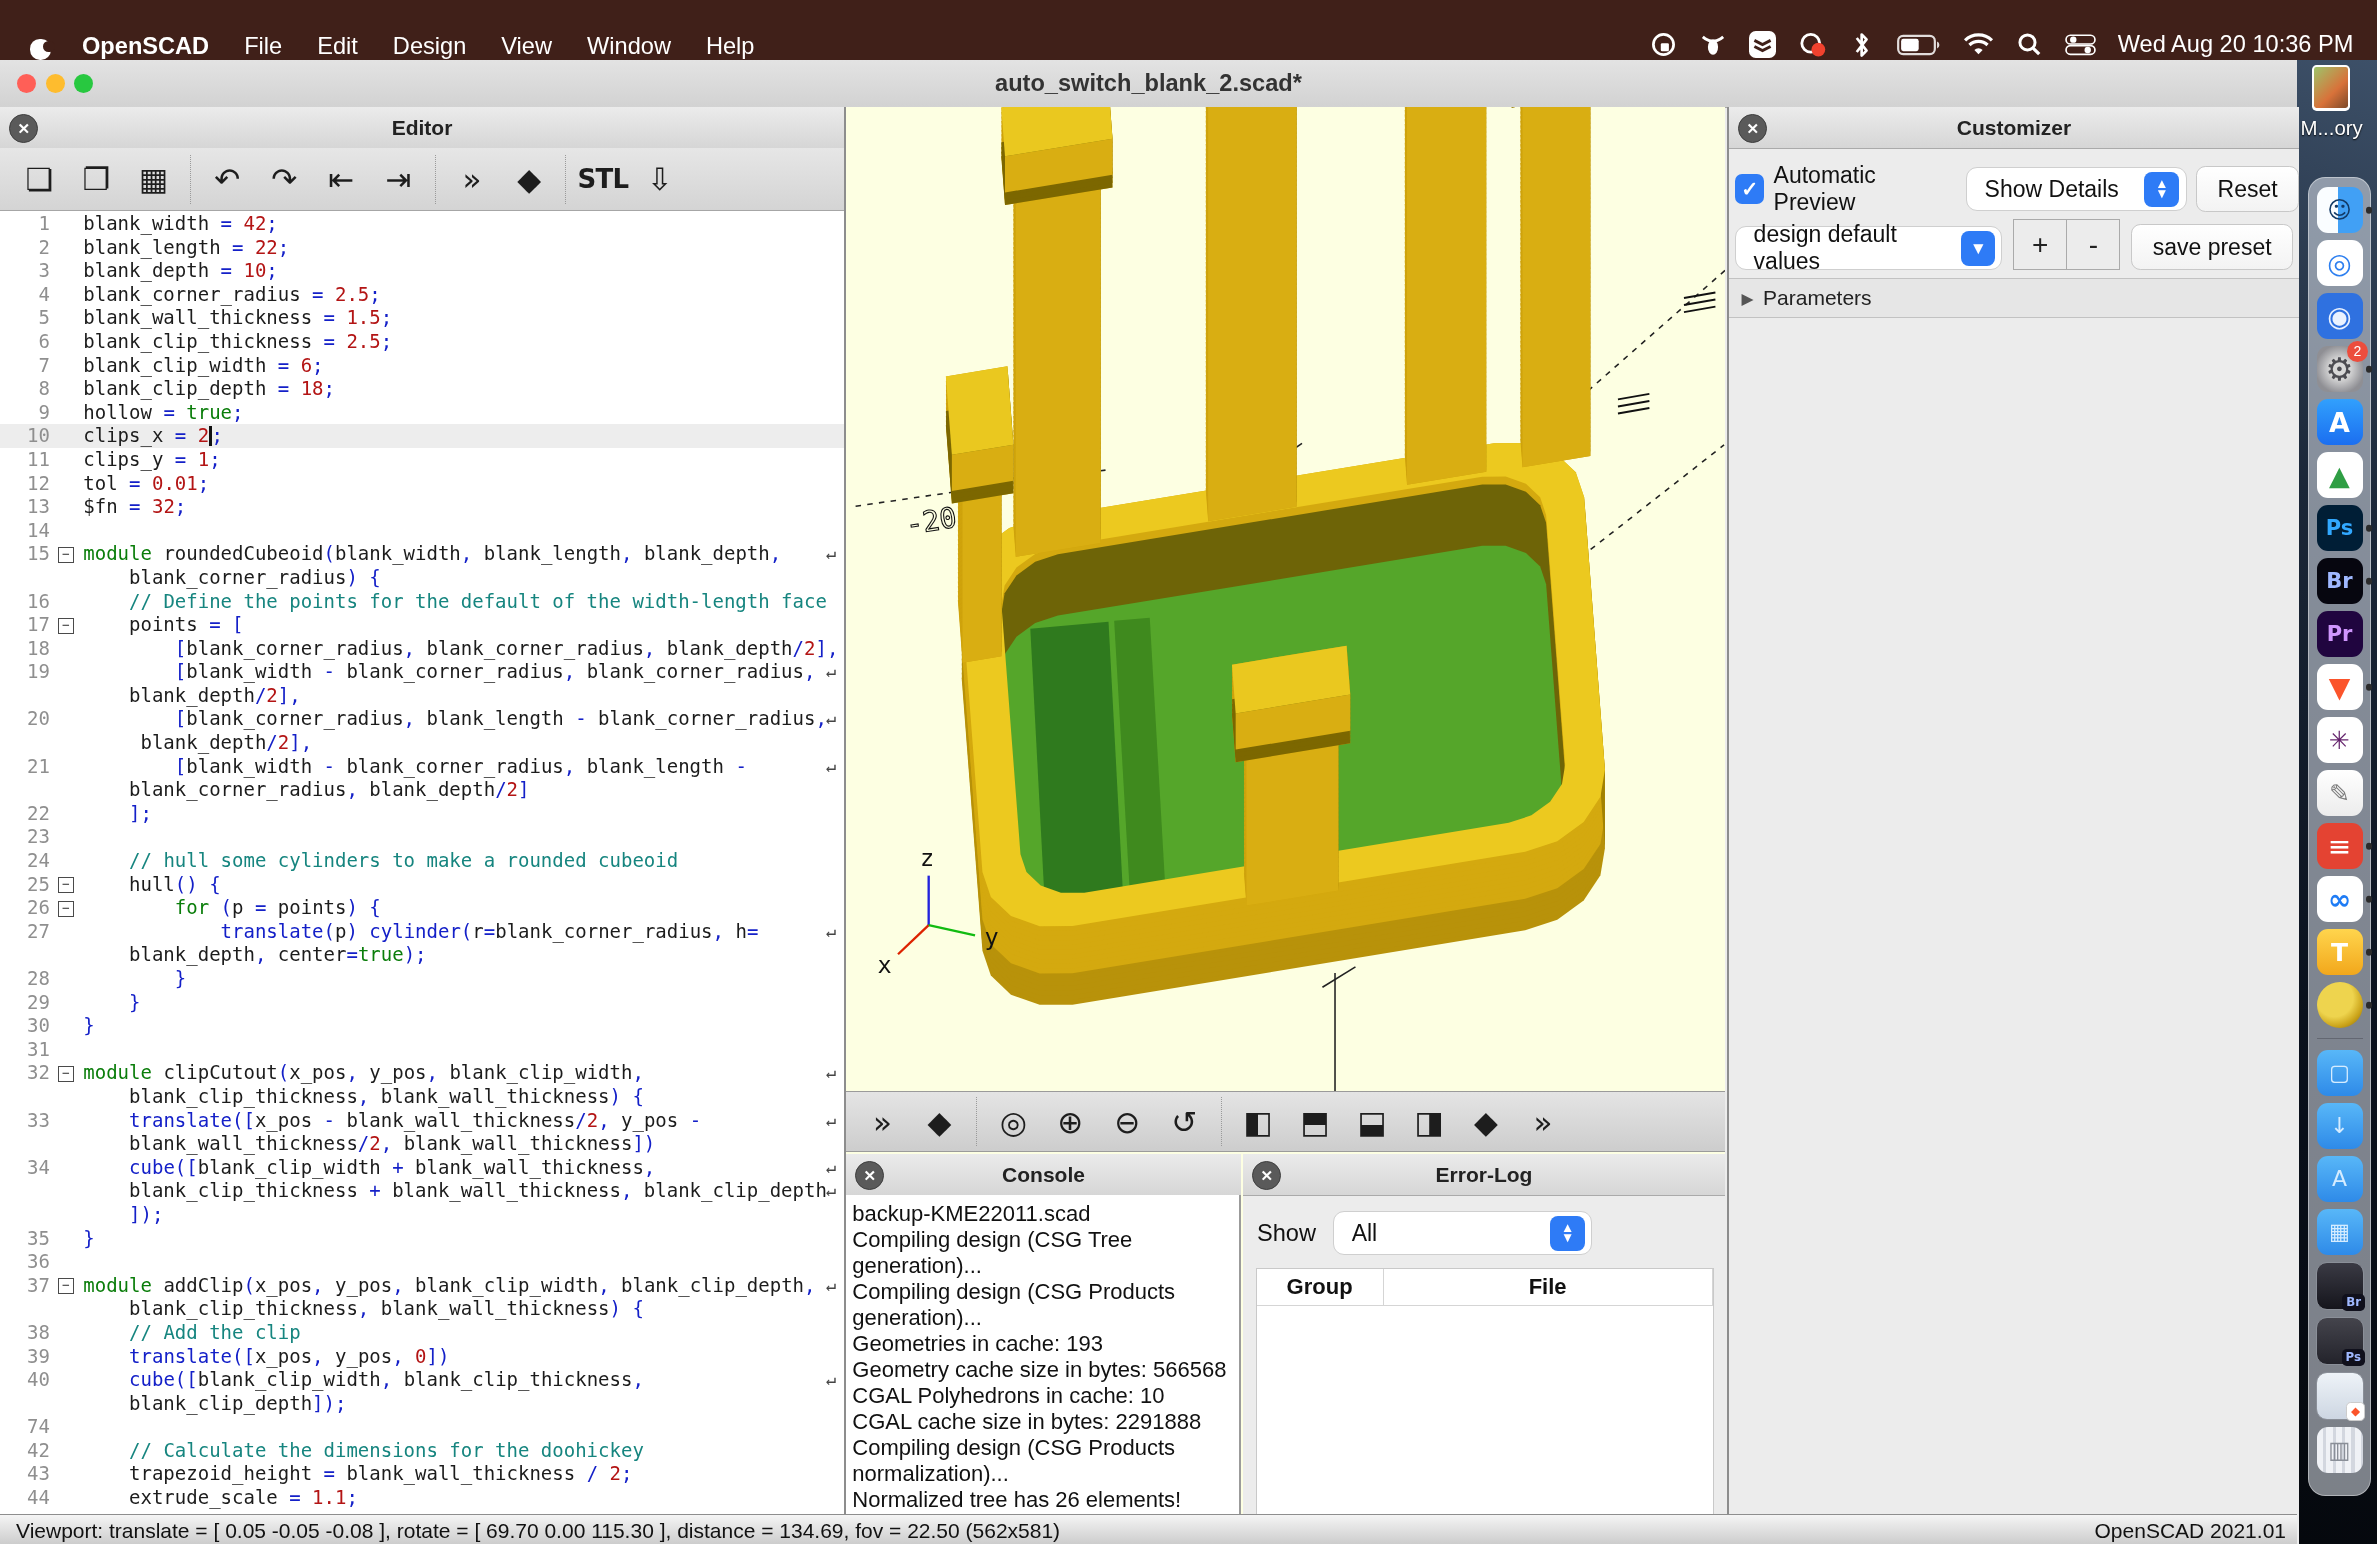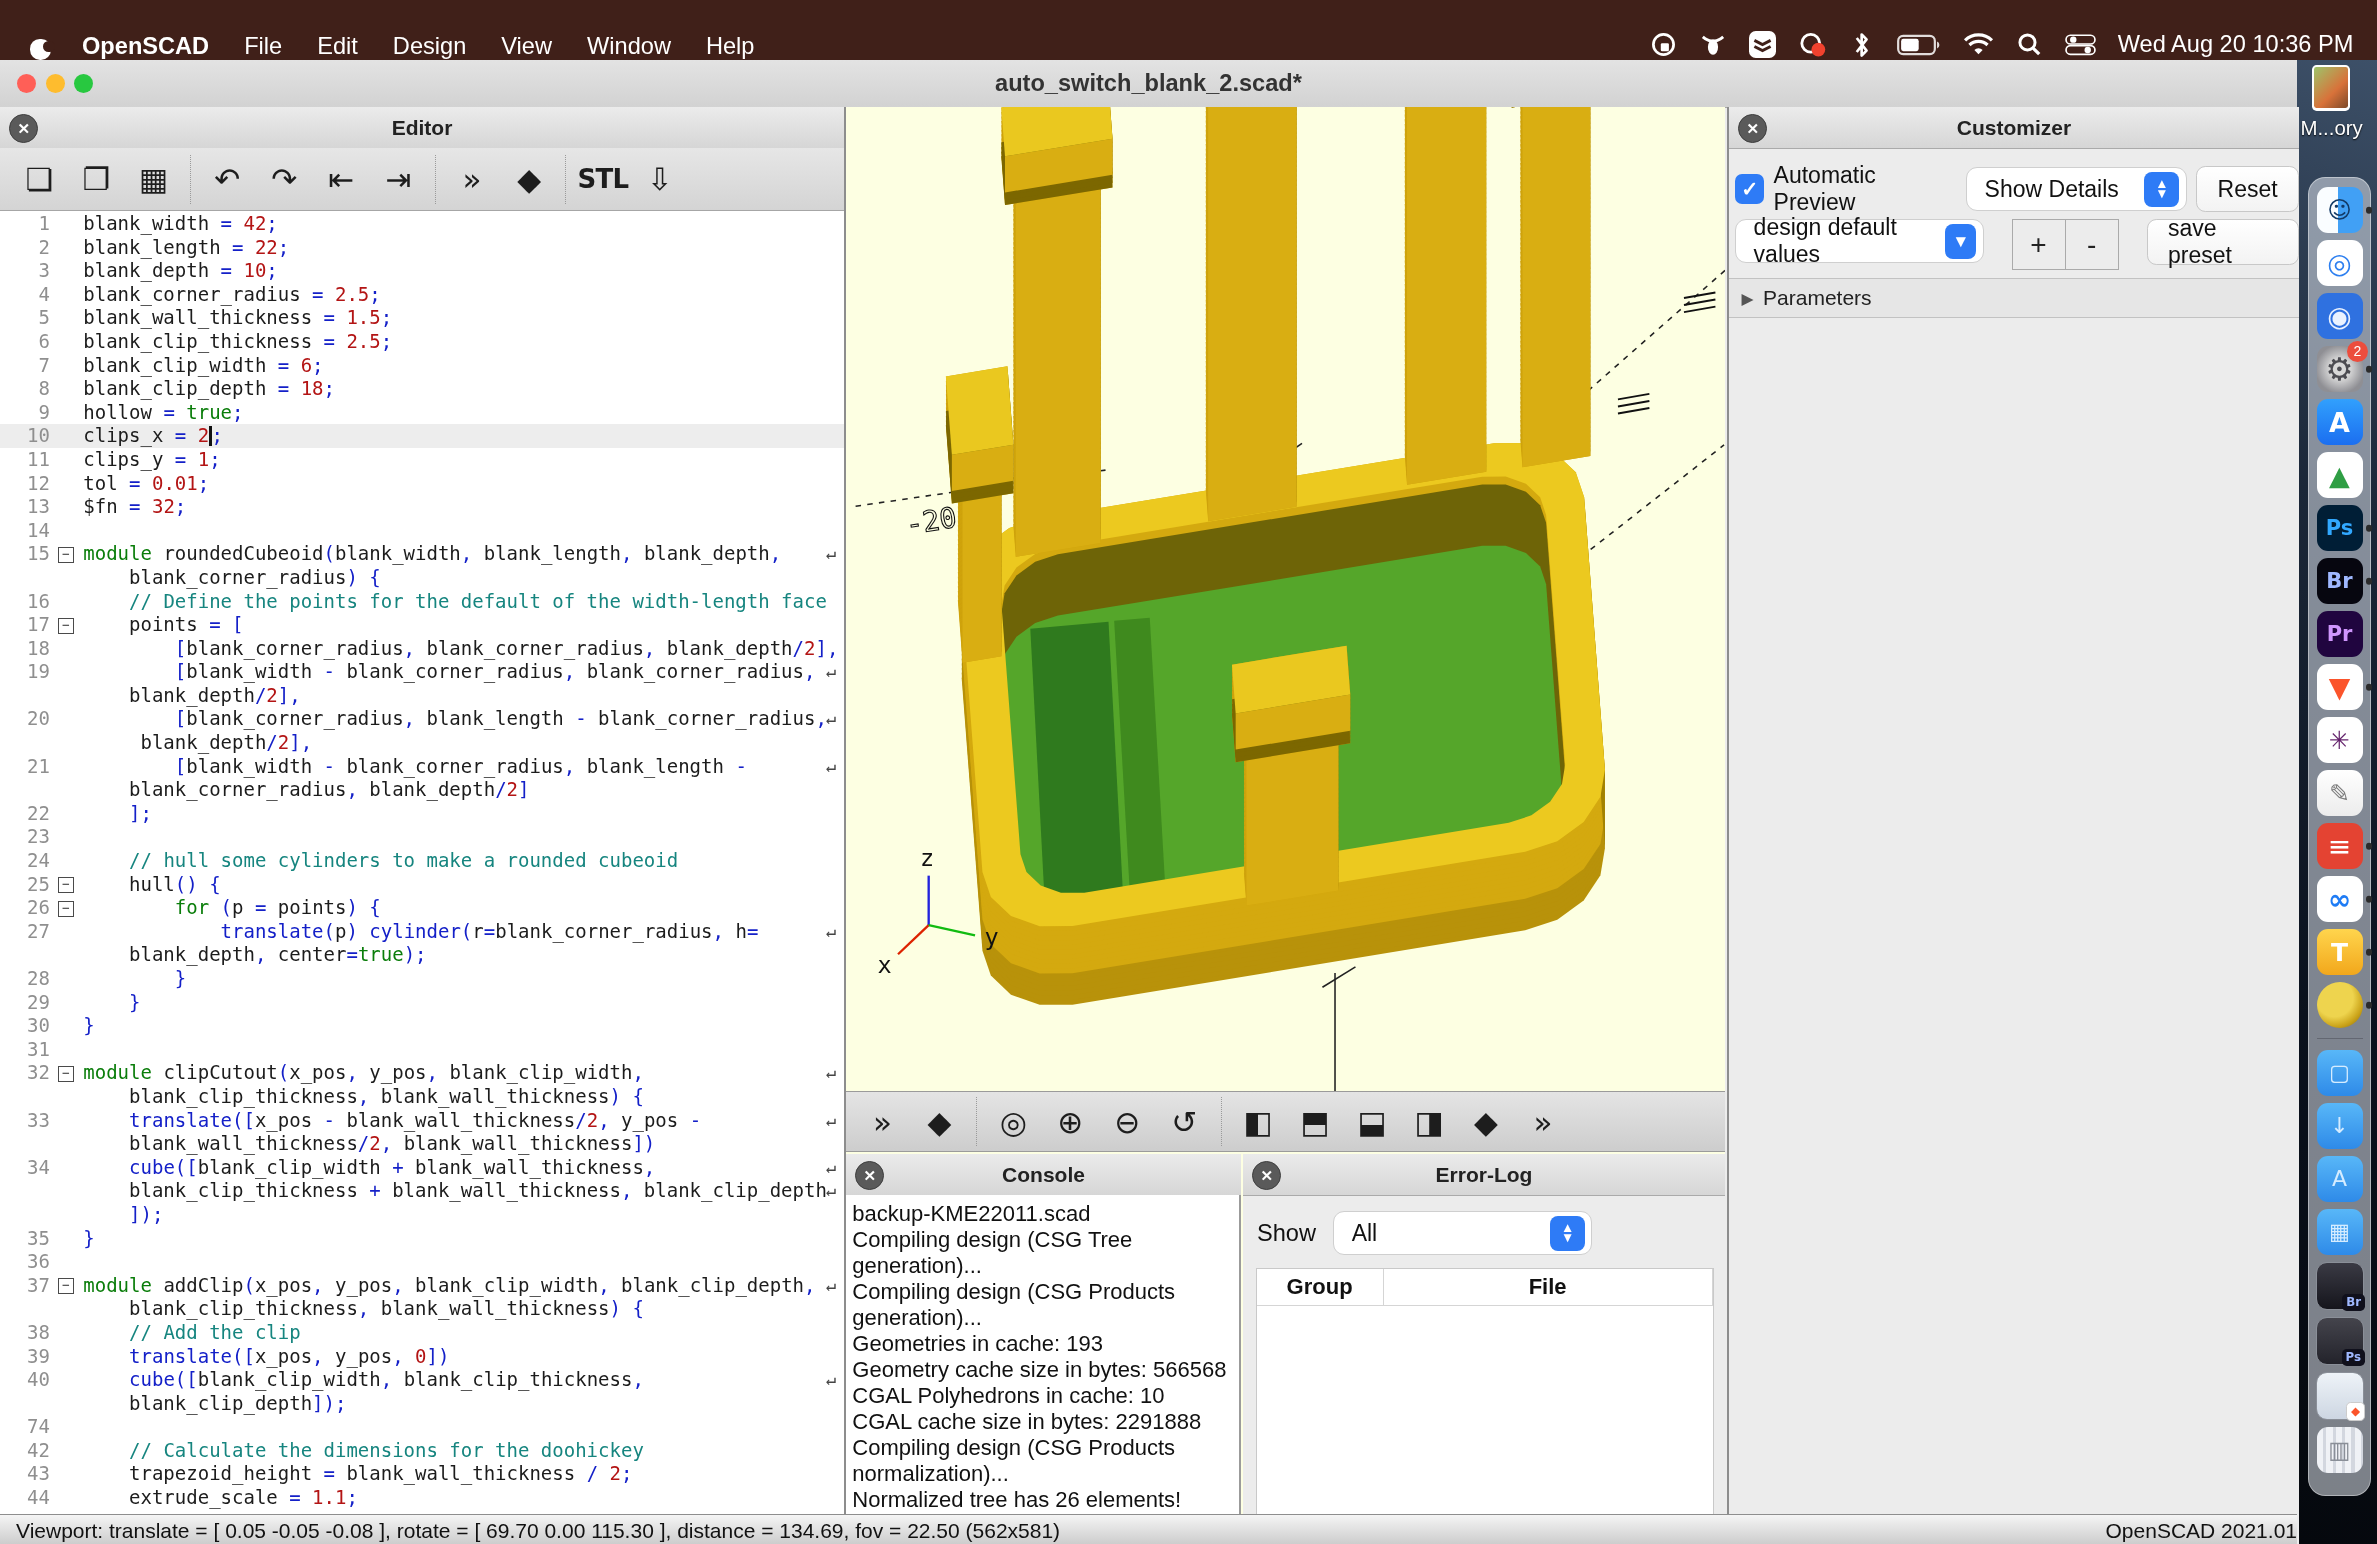--- a/index.html
+++ b/index.html
@@ -58,31 +58,31 @@
   #errtable{height:291px}
   .thead{display:flex;height:36px;border-bottom:0.8px solid #d5d5d5;font-size:22px;font-weight:bold;color:#111}
   .th{display:flex;align-items:center;justify-content:center}
   .th1{width:126px;border-right:0.8px solid #d5d5d5}
   .th2{flex:1;border-right:0.8px solid #d5d5d5}
   
   #customizer{position:absolute;left:1727px;top:47px;width:570px;height:1437px;background:#ececec;border-left:2.4px solid #8d8d8d}
   #custhead{left:0;top:0;width:570px}
   .checkbox{width:30px;height:30px;background:#2e7bf6;border-radius:7px;color:#fff;display:flex;align-items:center;justify-content:center;font-size:20.4px;font-weight:bold}
   #custrow1{position:absolute;left:6.3px;top:55px;display:flex;align-items:center;gap:9.4px;font-size:23px;color:#111}
-  #custrow2{position:absolute;left:6.3px;top:112px;display:flex;align-items:flex-start;gap:28px}
+  #custrow2{position:absolute;left:6.3px;top:112px;display:flex;align-items:flex-end;gap:11px}
   .btn{background:linear-gradient(#fff,#f3f3f3);border:0.8px solid #c8c8c8;border-radius:9.4px;height:44px;display:flex;align-items:center;justify-content:center;font-size:23px;color:#111;padding:0 20.4px}
   .pmgroup{display:flex;border:1.6px solid #aaa;height:49px}
   .pmbtn{width:52px;display:flex;align-items:center;justify-content:center;font-size:28px;color:#222;background:#ececec}
   .pmbtn:first-child{border-right:1.6px solid #aaa}
   #parambar{position:absolute;left:0;top:171px;width:570px;height:38px;background:#e6e6e6;border-top:0.8px solid #c2c2c2;border-bottom:0.8px solid #c2c2c2;display:flex;align-items:center;font-size:21px;color:#222}
   #parambar .tri{margin:0 9.4px 0 12.6px;font-size:15.7px;color:#555}
   
   #statusbar{position:absolute;left:0;top:1454px;width:2297px;height:31px;background:linear-gradient(#f5f5f5,#cacaca);border-top:0.8px solid #8e8e8e;display:flex;align-items:center;font-size:21px;color:#111}
   #statusbar .sleft{margin-left:16px}
-  #statusbar .sright{margin-left:auto;}
+  #statusbar .sright{margin-left:auto;margin-right:11px}
   
   #desktop{position:absolute;left:2297px;top:60px;width:80px;height:1484px;background:linear-gradient(200deg,#3d5068 0%,#1b2738 30%,#0a111d 65%,#05080d 100%)}
   #deskicon{position:absolute;right:27px;top:4.7px;width:38px;height:46px;background:#fff;border-radius:4.7px;padding:2.4px;box-sizing:border-box}
   #deskicon .thumb{width:100%;height:100%;background:linear-gradient(135deg,#9ec46a,#d8723a 60%,#7c4a2a);border-radius:2.4px}
   #desklabel{position:absolute;right:7.9px;top:57px;width:75px;text-align:center;color:#fff;font-size:20.4px;text-shadow:0 0.8px 1.6px #000}
   #dock{position:absolute;left:2308px;top:177px;width:63px;height:1319px;background:rgba(222,228,236,.55);border:0.8px solid rgba(255,255,255,.4);border-radius:17.3px;display:flex;flex-direction:column;align-items:center;padding:9.4px 0;box-sizing:border-box;gap:7px;z-index:40}
   .dki{width:46px;height:46px;border-radius:11px;display:flex;align-items:center;justify-content:center;font-size:23.6px;position:relative;flex:0 0 auto;font-family:"DejaVu Sans",sans-serif}
   .dki.run::after{content:"";position:absolute;right:-9.4px;top:50%;width:6.3px;height:6.3px;border-radius:50%;background:#2b2b2b;transform:translateY(-50%)}
   .bdg{position:absolute;top:-5.5px;right:-5.5px;background:#ec4d3d;color:#fff;border-radius:50%;width:21px;height:21px;font-size:14px;display:flex;align-items:center;justify-content:center;font-family:"Liberation Sans",sans-serif}
   .wbdg{position:absolute;bottom:-2.4px;right:-2.4px;background:#10101c;color:#9fb8ff;font-size:11.8px;padding:1.6px 3.9px;border-radius:4.7px;font-weight:bold}

